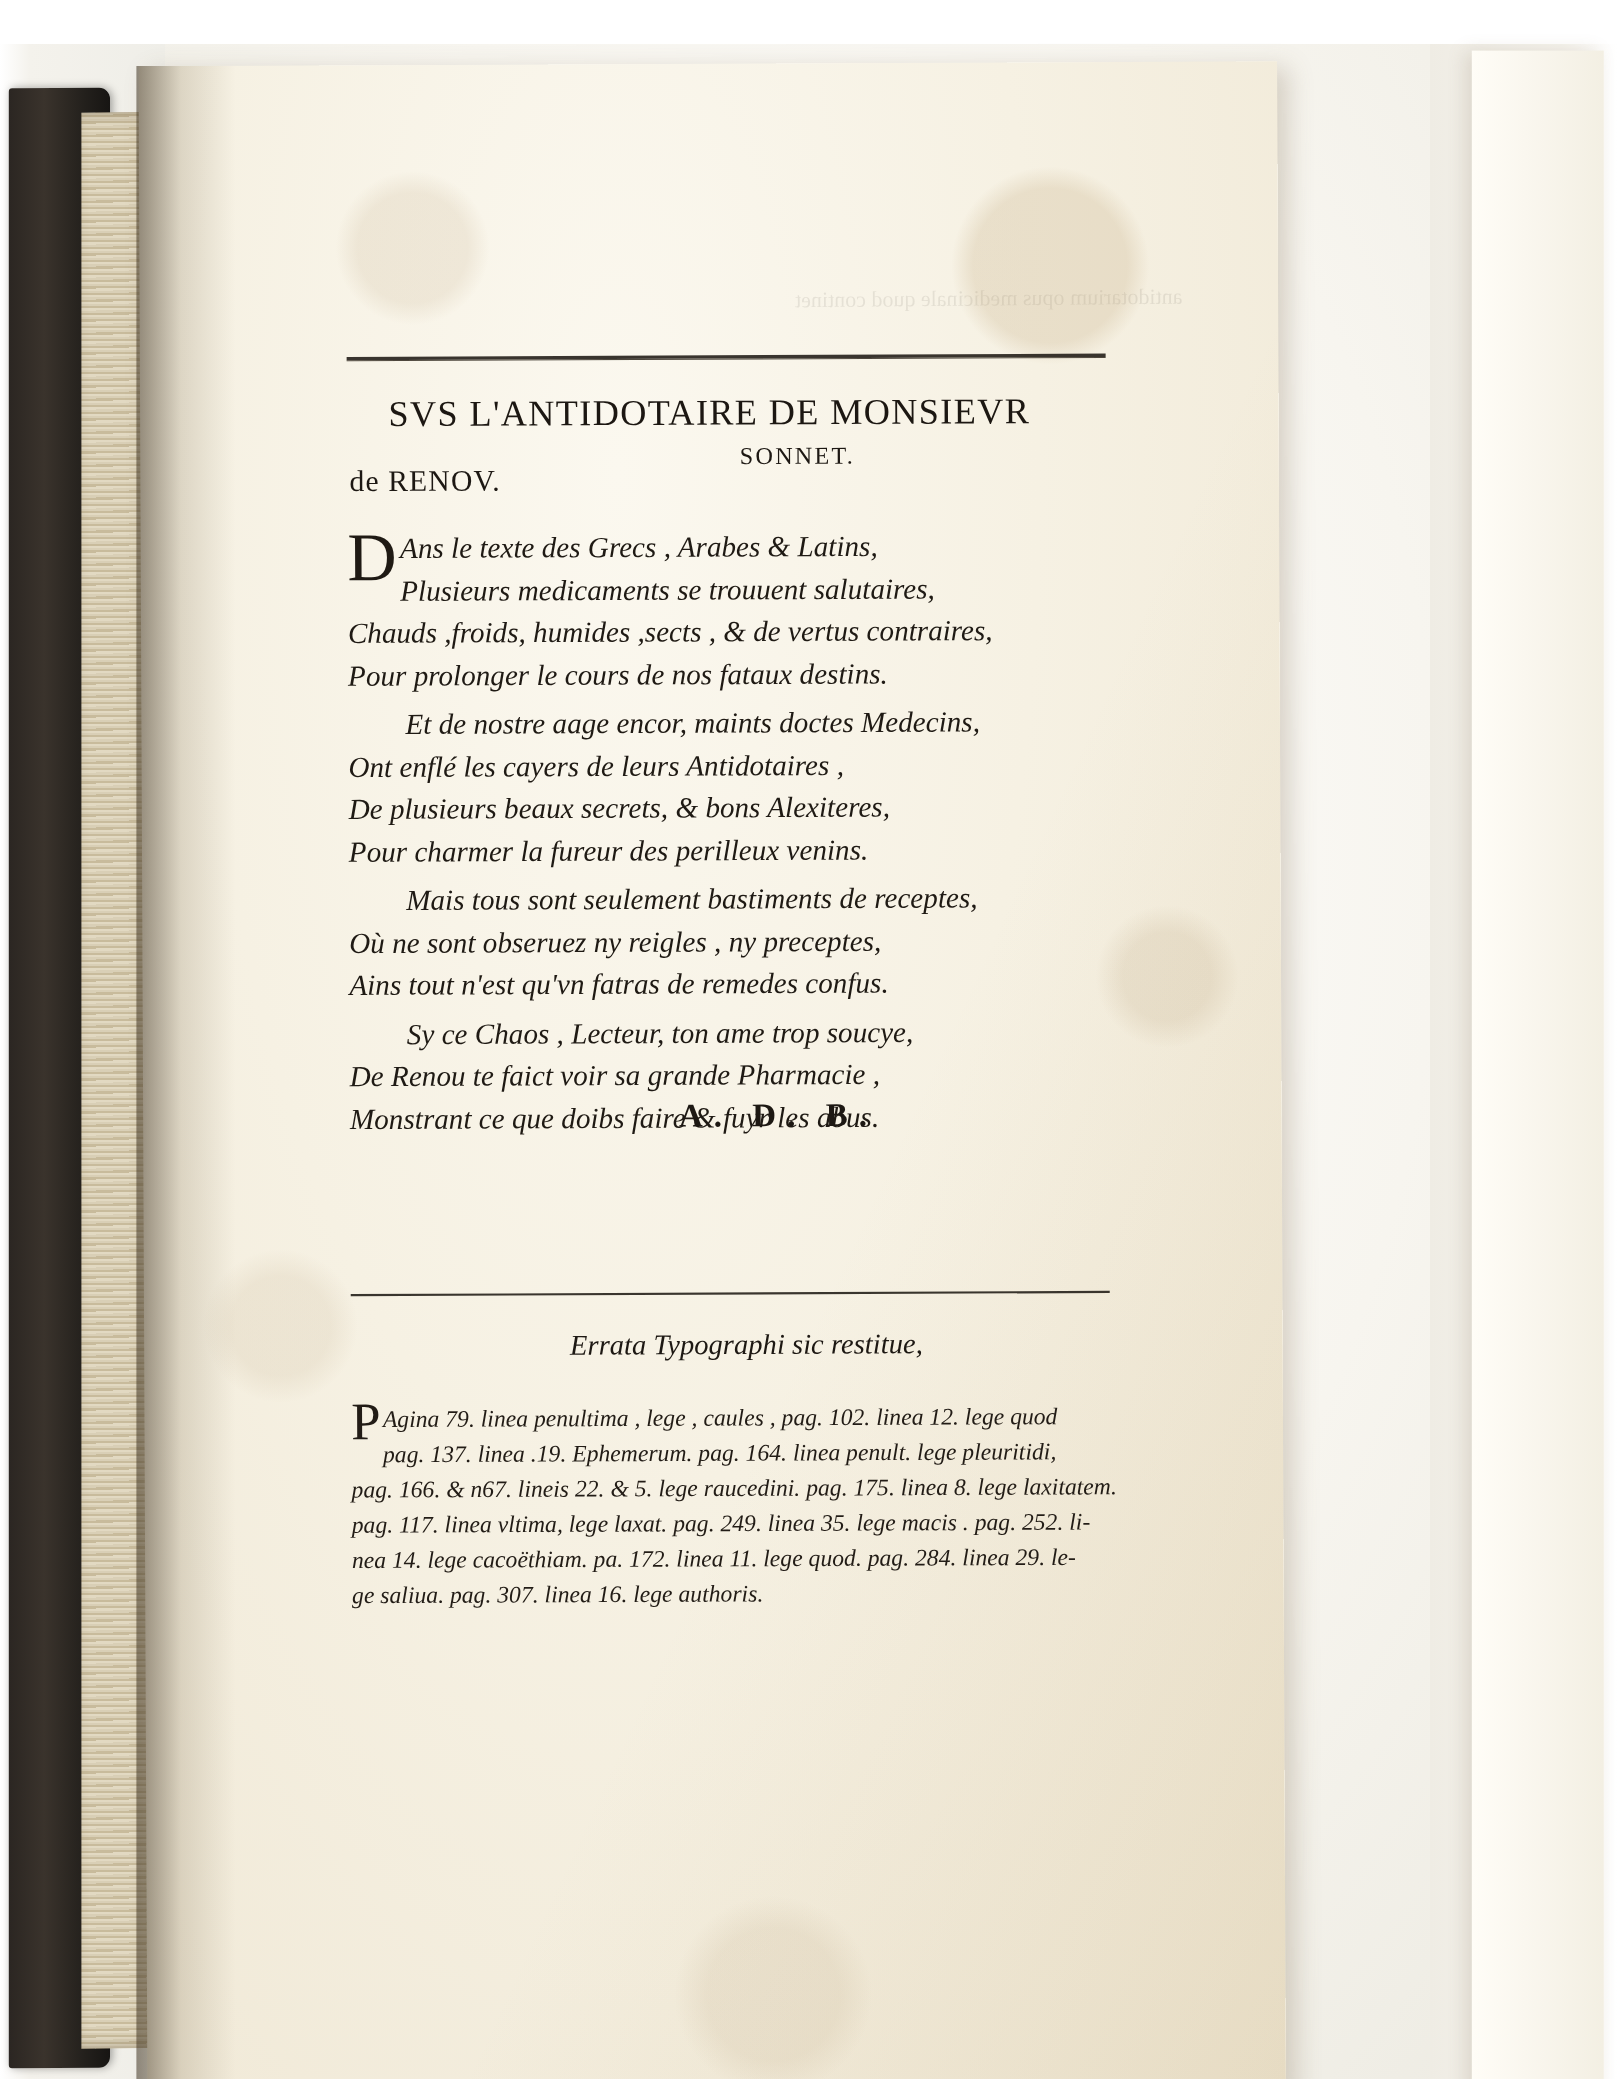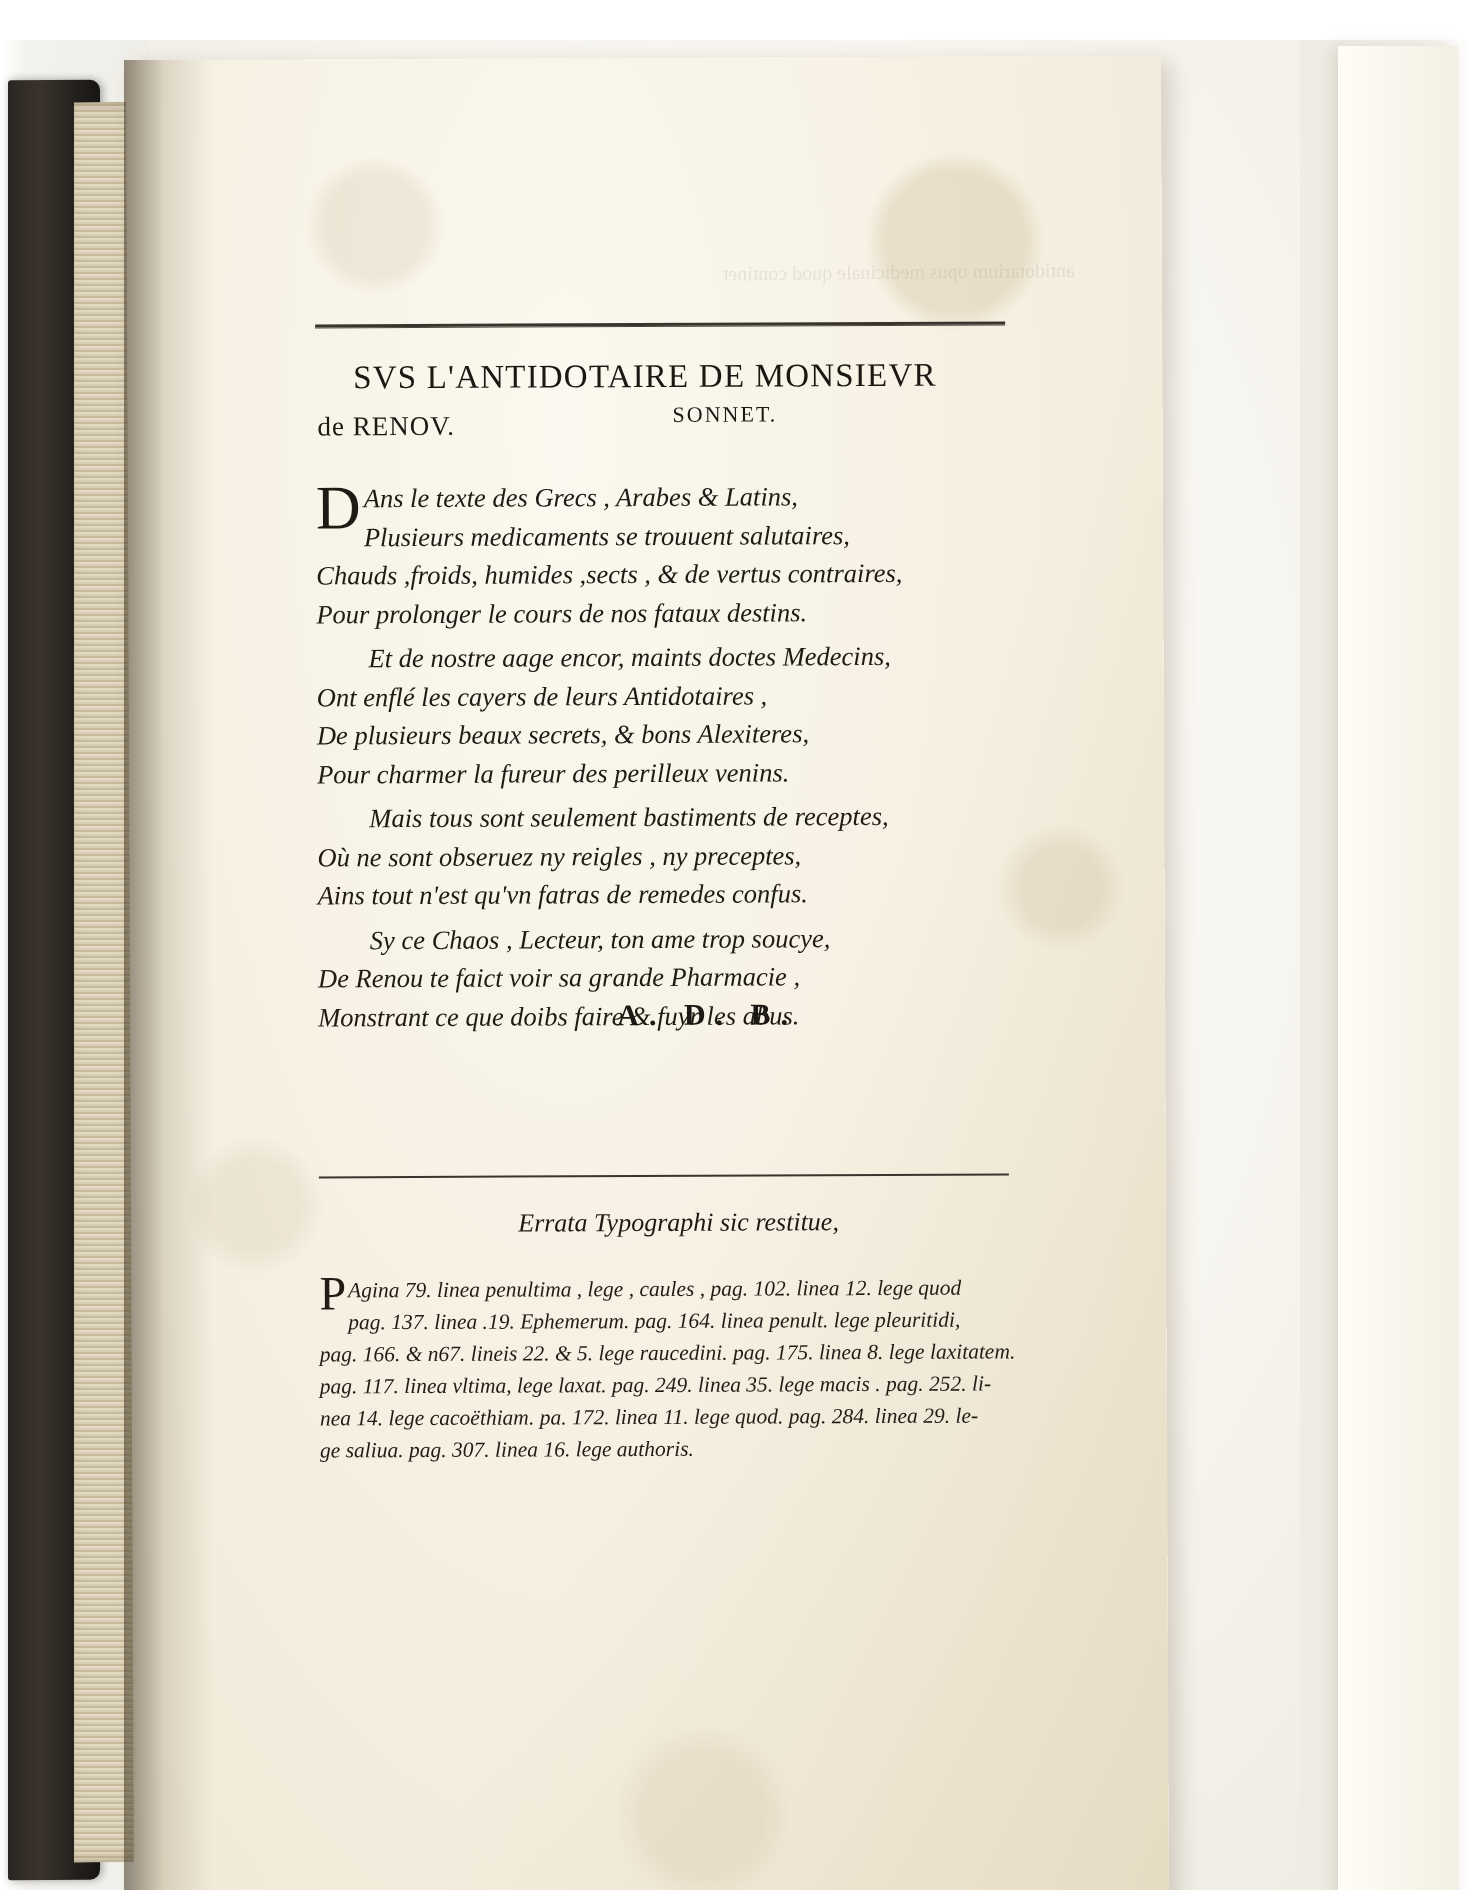--- a/index.html
+++ b/index.html
@@ -148,21 +148,21 @@
     color: #1c1712;
   }
   .title-line2 {
     position: absolute;
     left: 0; top: 348px;
     width: 1035px;
     font-size: 27px;
     letter-spacing: 1px;
   }
   .title-line2 .left {
-    position: absolute; left: 190px; top: 4px;
+    position: absolute; left: 190px; top: 15px;
   }
   .title-line2 .right {
     position: absolute; left: 545px; top: -4px;
     font-size: 22px; letter-spacing: 2px;
   }
 
   .poem {
     position: absolute;
     left: 188px; top: 420px;
     width: 760px;

